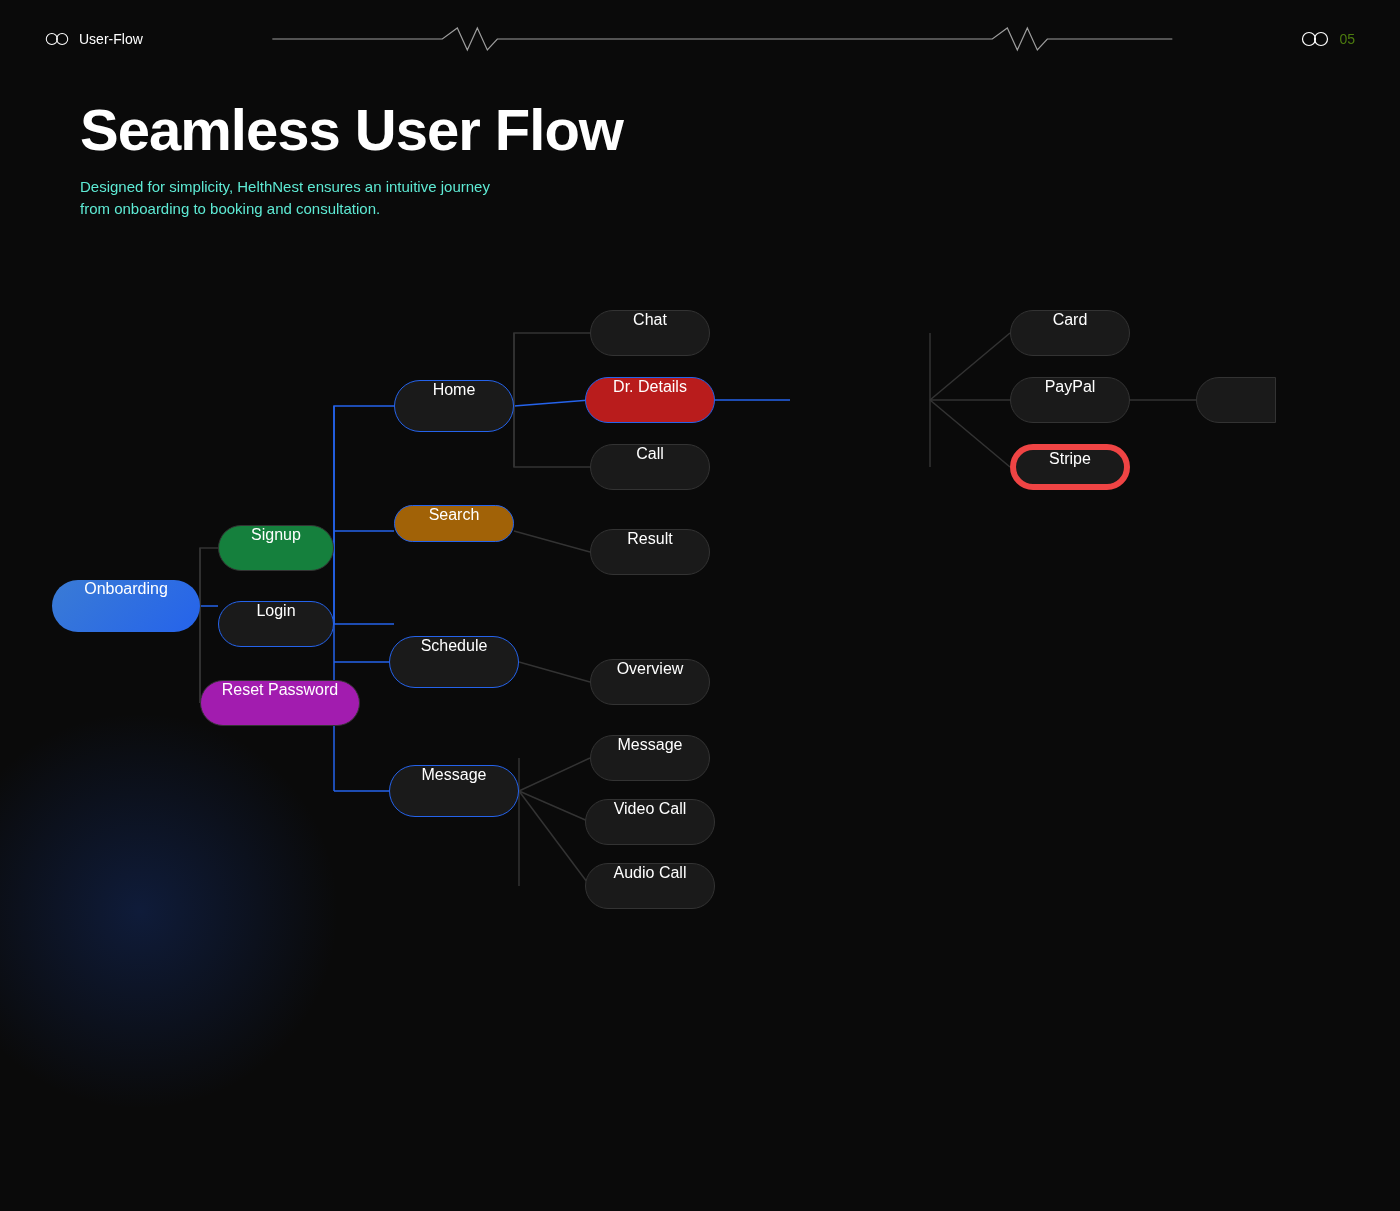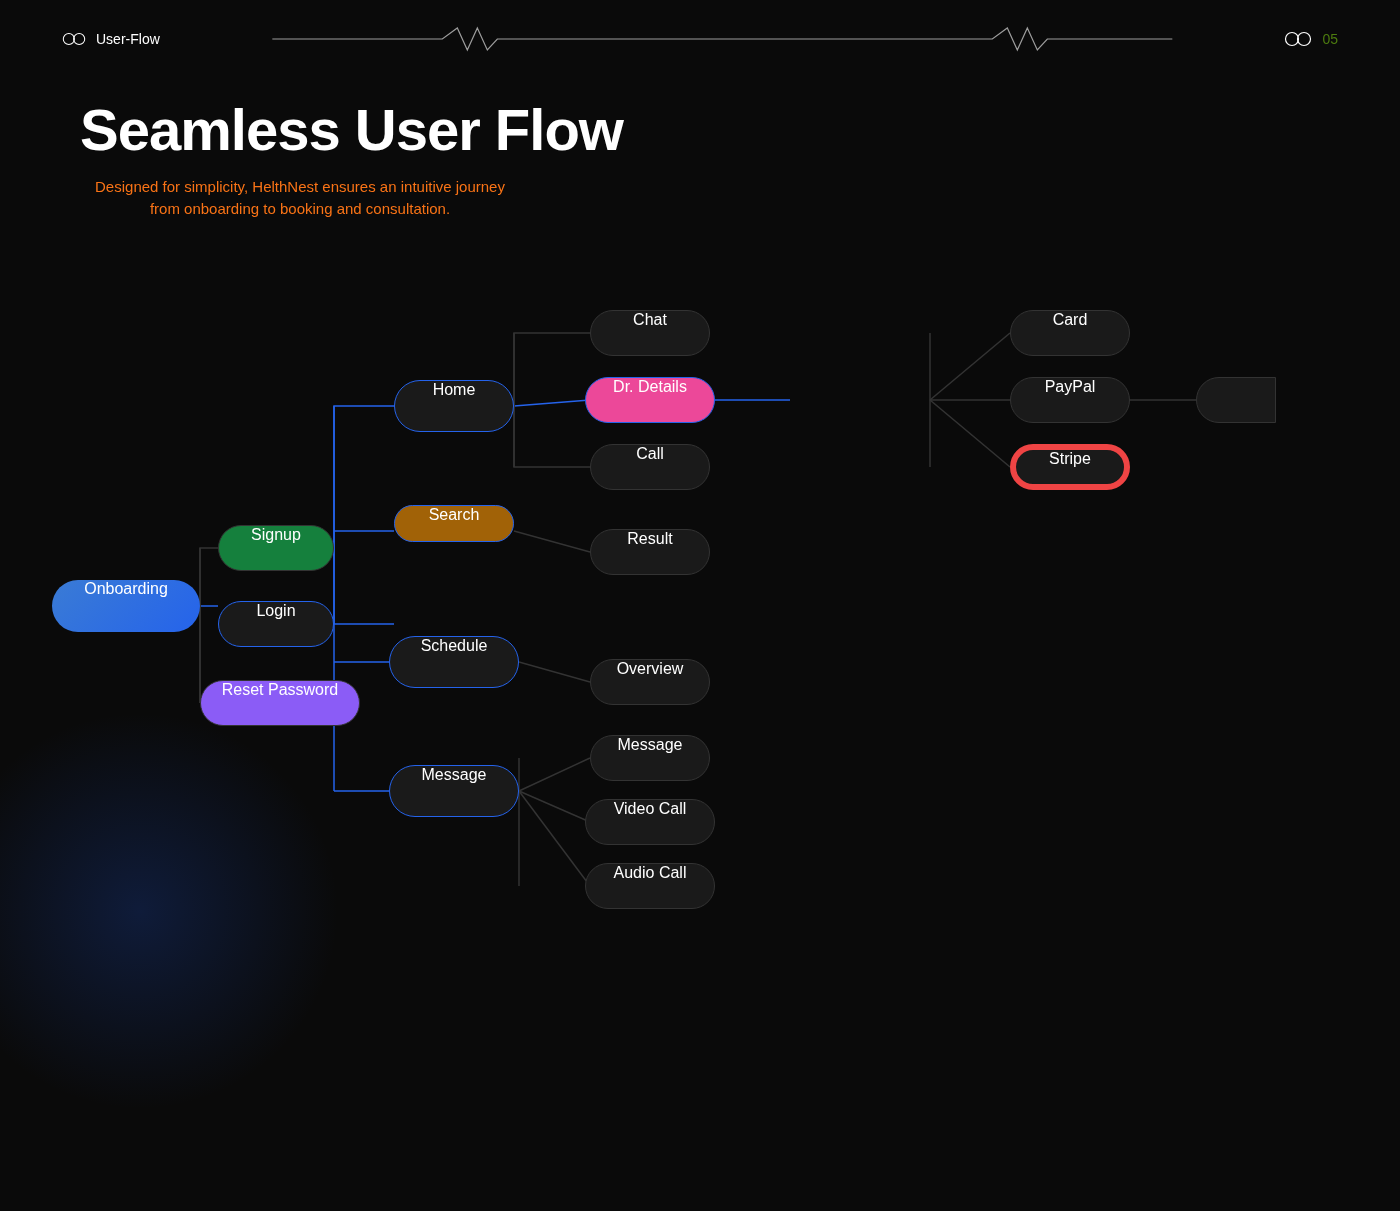--- a/index.html
+++ b/index.html
@@ -11,21 +11,21 @@
       font-family: -apple-system, BlinkMacSystemFont, 'Segoe UI', sans-serif;
       overflow: hidden;
       position: relative;
     }
 
     
     .topbar {
       display: flex;
       align-items: center;
       justify-content: space-between;
-      padding: 24px 62px;
+      padding: 24px 45px;
       position: relative;
     }
     .topbar-left {
       display: flex;
       align-items: center;
       gap: 10px;
       font-size: 14px;
       color: #fff;
       white-space: nowrap;
     }
@@ -48,24 +48,23 @@
     }
     .main-title {
       font-size: 58px;
       font-weight: 800;
       letter-spacing: -1px;
       line-height: 1.1;
       margin-bottom: 14px;
     }
     .sub-description {
       font-size: 15px;
-      color: #f97316;
+      color: #5eead4;
       line-height: 1.5;
       max-width: 440px;
-      text-align: center;
     }
 
     
     .bg-glow {
       position: absolute;
       width: 400px;
       height: 400px;
       border-radius: 50%;
       background: radial-gradient(circle, rgba(30, 80, 200, 0.25) 0%, transparent 70%);
       bottom: 100px;
@@ -120,21 +119,21 @@
     }
     .node-login {
       background: #1a1a1a;
       border: 1.5px solid #2563eb;
       width: 116px;
       height: 46px;
       left: 218px;
       top: 321px;
     }
     .node-reset {
-      background: #8b5cf6;
+      background: #a21caf;
       border: 1px solid #333;
       width: 160px;
       height: 46px;
       left: 200px;
       top: 400px;
     }
     .node-home {
       background: #1a1a1a;
       border: 1.5px solid #2563eb;
       width: 120px;
@@ -170,21 +169,21 @@
     
     .node-chat {
       background: #1a1a1a;
       border: 1px solid #333;
       width: 120px;
       height: 46px;
       left: 590px;
       top: 30px;
     }
     .node-dr-details {
-      background: #ec4899;
+      background: #b91c1c;
       border: 1.5px solid #2563eb;
       width: 130px;
       height: 46px;
       left: 585px;
       top: 97px;
     }
     .node-call {
       background: #1a1a1a;
       border: 1px solid #333;
       width: 120px;

